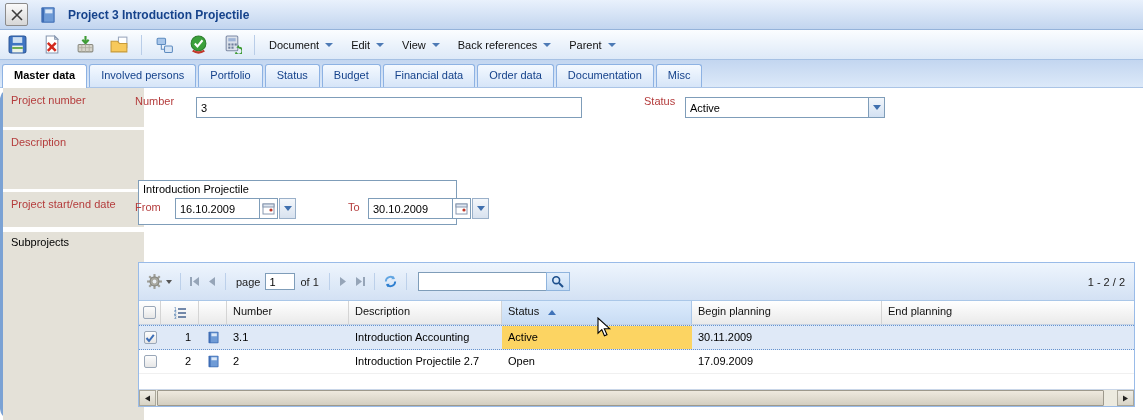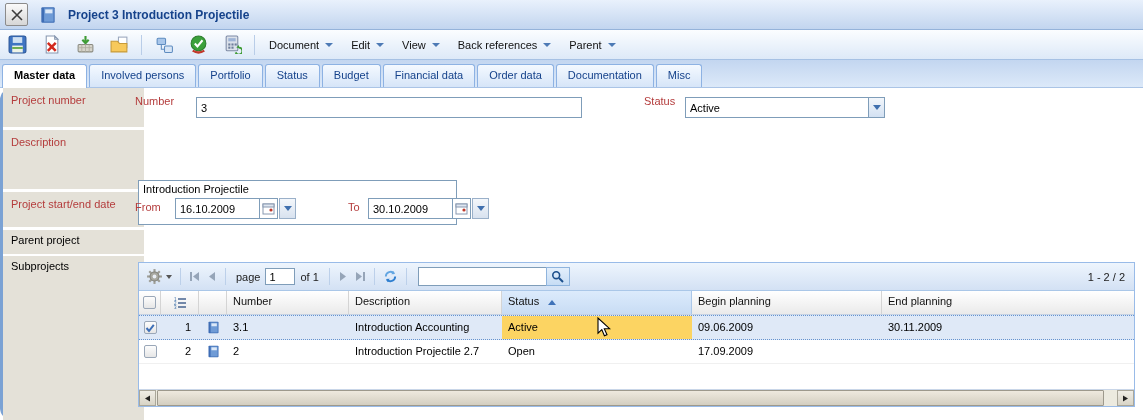--- a/index.html
+++ b/index.html
@@ -49,21 +49,21 @@
   .chev { width:0; height:0; border-left:4px solid transparent; border-right:4px solid transparent; border-top:5px solid #3f6fae; }
   .datebox { position:absolute; display:flex; }
   .datebox input { width:84px; border:1px solid #7f9db9; border-right:none; padding:2px 4px; font-size:11px; font-family:"Liberation Sans",sans-serif; }
   .cal-btn { width:19px; background:#fff; border:1px solid #7f9db9; display:flex; align-items:center; justify-content:center; cursor:pointer; }
   .drop-btn { width:17px; margin-left:1px; background:linear-gradient(#f4f7fb,#d8e2ef); border:1px solid #9ab0c9;
               display:flex; align-items:center; justify-content:center; cursor:pointer; }
 
   
   .grid { position:absolute; left:8px; top:174px; width:997px; height:145px; border:1px solid #99bbe8; background:#fff;
           display:flex; flex-direction:column; }
-  .gtoolbar { height:28px; background:linear-gradient(#eef5fd,#d3e1f4); border-bottom:1px solid #aac7e8;
+  .gtoolbar { height:38px; background:linear-gradient(#eef5fd,#d3e1f4); border-bottom:1px solid #aac7e8;
               display:flex; align-items:center; padding:0 4px; }
   .gbtn { height:20px; padding:0 3px; display:flex; align-items:center; justify-content:center; cursor:pointer; }
   .gsep { width:1px; height:17px; background:#bcd0ea; margin:0 5px; }
   .page-input { width:30px; height:17px; border:1px solid #7f9db9; text-align:left; padding:0 3px; font-size:11px; font-family:"Liberation Sans",sans-serif; }
   .pg-label { margin:0 5px; color:#222; }
   .searchbox { display:flex; margin-left:6px; }
   .searchbox input { width:128px; height:19px; border:1px solid #7f9db9; border-right:none; padding:0 4px; font-size:11px; font-family:"Liberation Sans",sans-serif; }
   .search-btn { width:24px; height:19px; background:linear-gradient(#e3effc,#c6dcf4); border:1px solid #8fb4dd;
                 display:flex; align-items:center; justify-content:center; cursor:pointer; }
   .grange { margin-left:auto; padding-right:5px; color:#222; }
@@ -219,21 +219,20 @@
 
 <div class="content">
 
   <div class="sidebar">
     <div class="side-row red" style="height:39px">Project number</div>
     <div class="sgap"></div>
     <div class="side-row red" style="height:59px">Description</div>
     <div class="sgap"></div>
     <div class="side-row red" style="height:35px">Project start/end date</div>
     <div class="sgap"></div>
-    <div class="side-row" style="height:24px; padding-top:4px">Parent project</div>
     <div class="sgap" style="height:2px"></div>
     <div class="side-row" style="flex:1; padding-top:4px">Subprojects</div>
   </div>
 
   <div class="main">
 
     <div class="flabel" style="left:5px; top:7px">Number</div>
     <input class="txt" style="position: absolute; left: 66px; top: 9px; width: 386px; height: 21px;" value="3">
 
     <div class="flabel" style="left:514px; top:7px">Status</div>
@@ -393,21 +392,20 @@
         <div class="cell col-icon">
           <svg width="15" height="15" viewBox="0 0 18 18">
             <rect x="3" y="2" width="12" height="14" rx="1" fill="#3e6db5"></rect>
             <rect x="5.5" y="3" width="8.5" height="12" fill="#6f9bd6"></rect>
             <rect x="6.5" y="4" width="6.5" height="3.5" fill="#dde9f8"></rect>
           </svg>
         </div>
         <div class="cell col-number">3.1</div>
         <div class="cell col-desc">Introduction Accounting</div>
         <div class="cell col-status hl">Active</div>
-        <div class="cell col-begin">09.06.2009</div>
         <div class="cell col-end">30.11.2009</div>
       </div>
 
       <div class="grow">
         <div class="cell col-cb">
           <div class="cb">
             
           </div>
         </div>
         <div class="cell col-num">2</div>

